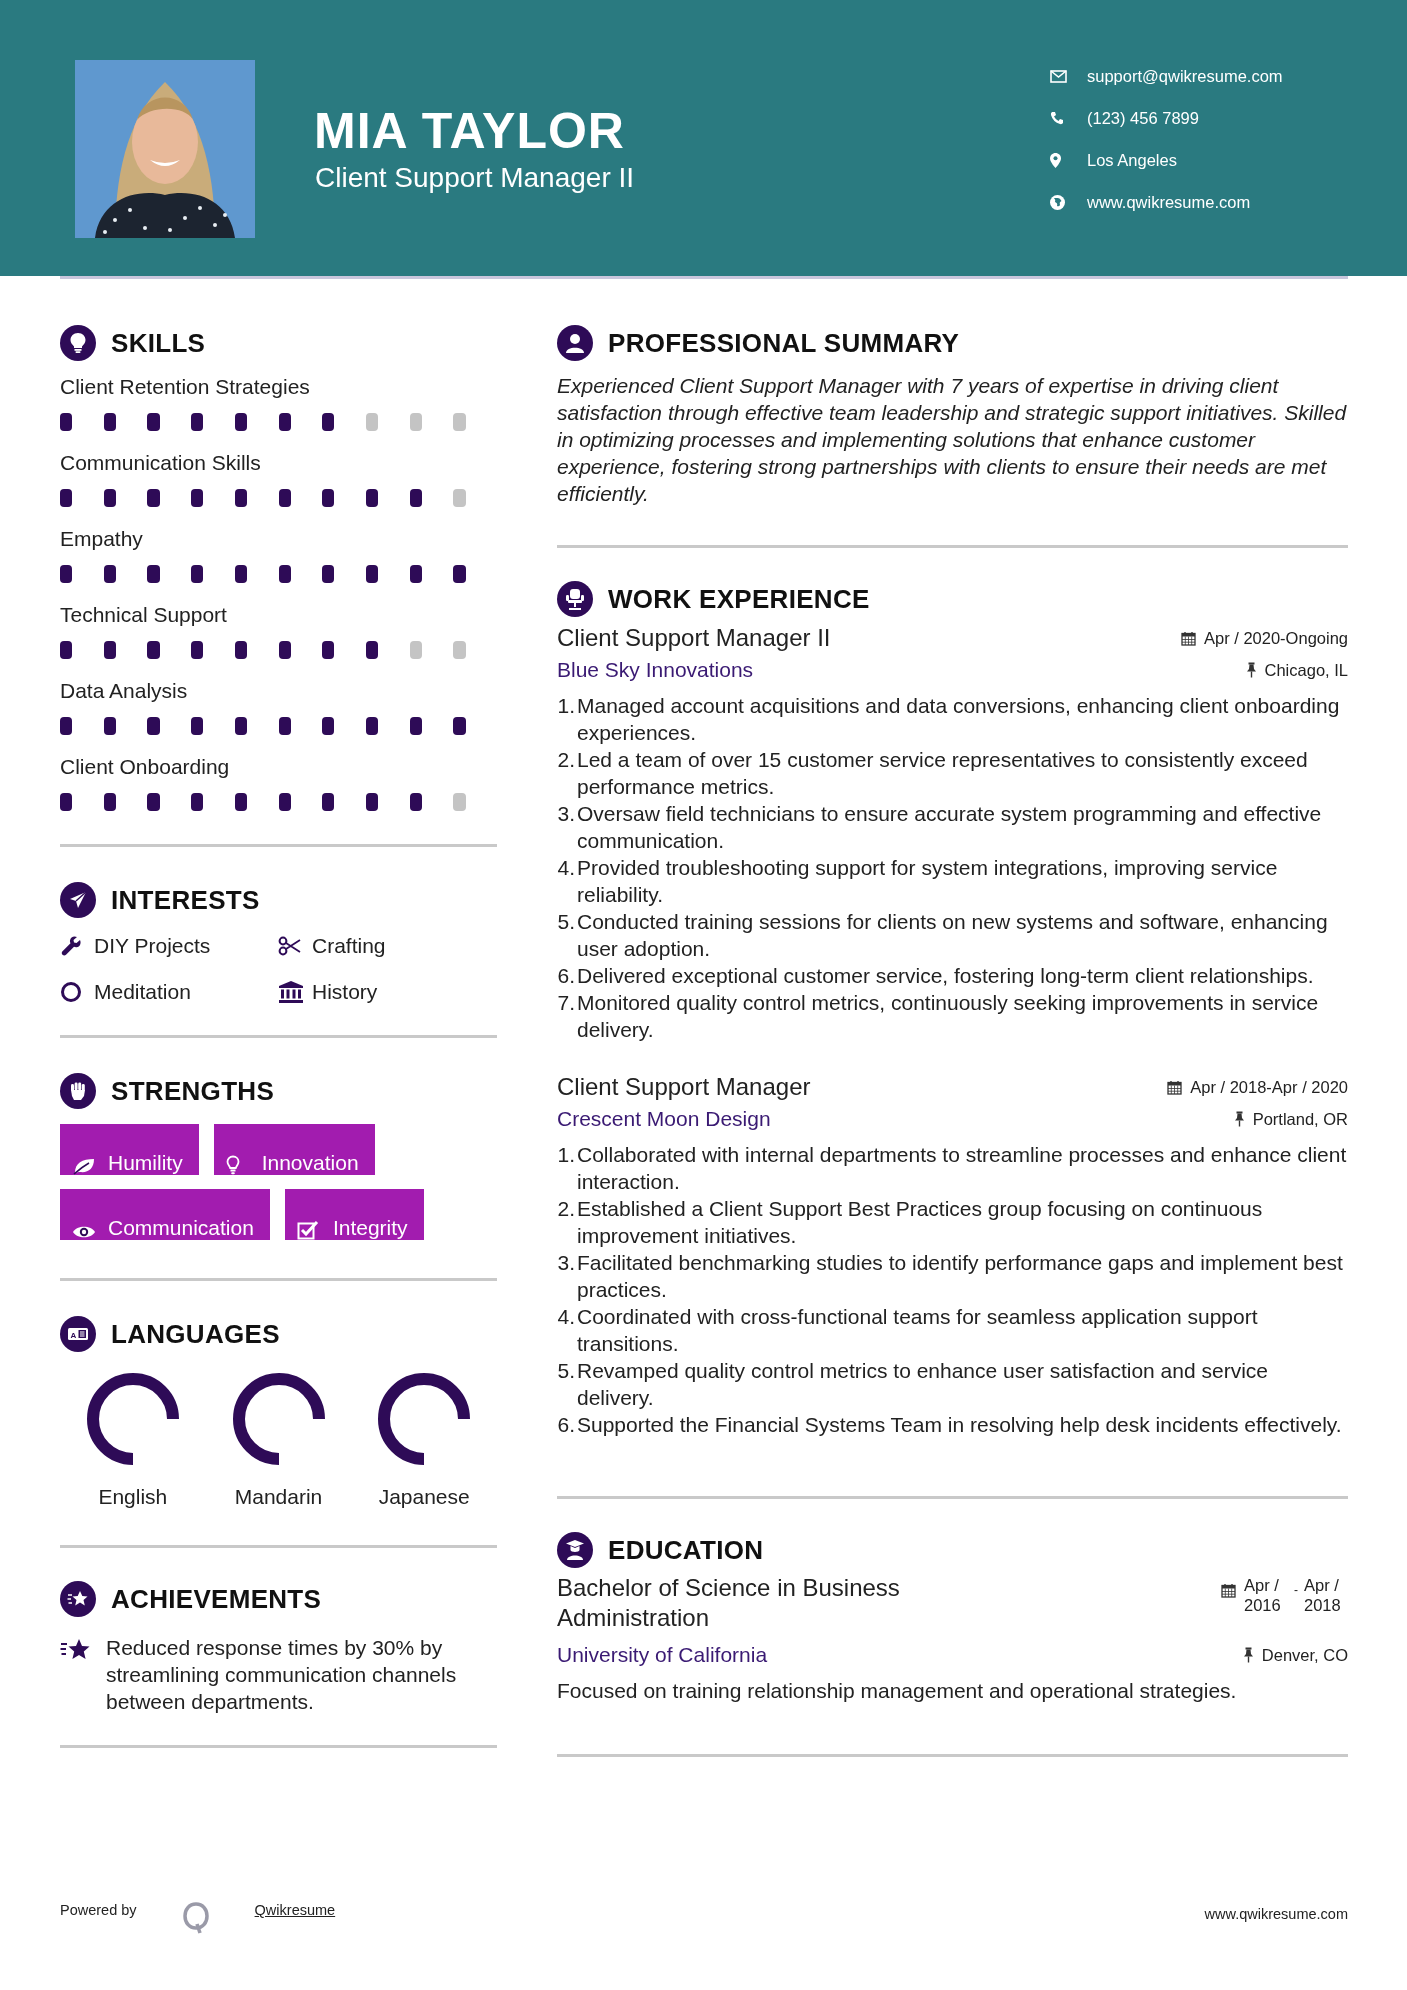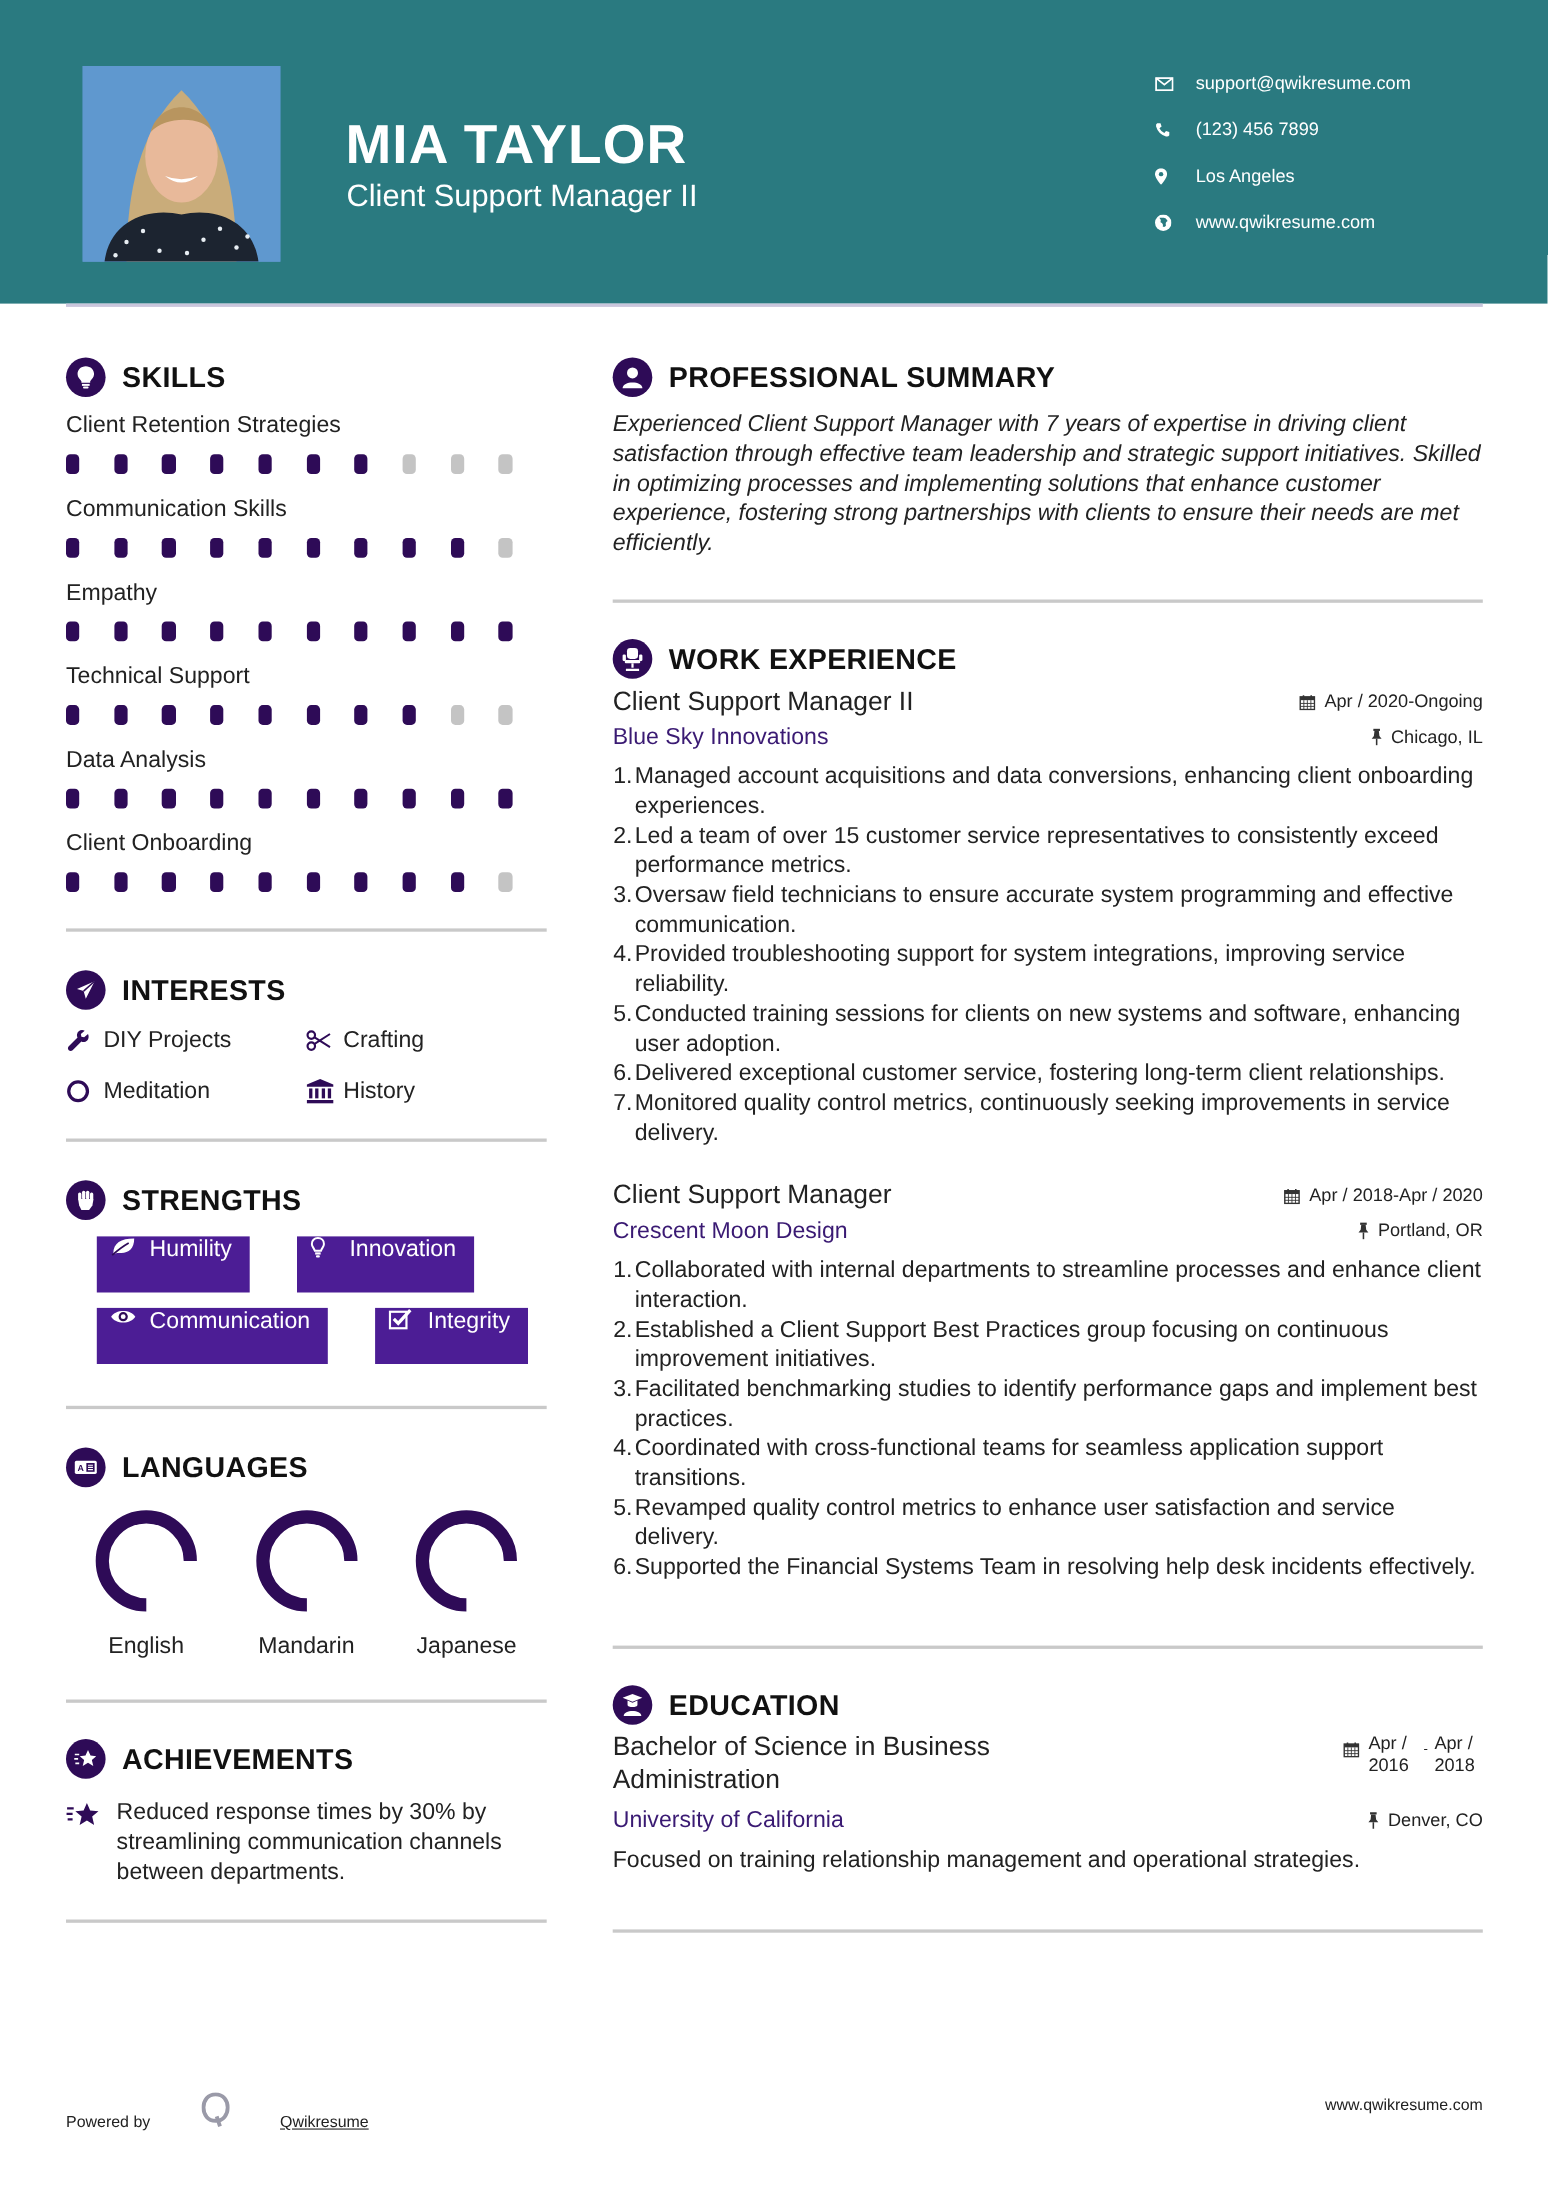--- a/index.html
+++ b/index.html
@@ -33,21 +33,21 @@
   .dot { width: 15px; height: 18px; border-radius: 4px; margin-right: 31.5px; background: #2e0b57; }
   .dot.off { background: #c4c4c4; }
 
   
   .interests { display: grid; grid-template-columns: 218px 218px; row-gap: 8px; margin-top: 4px; }
   .interest { display: flex; align-items: center; font-size: 21px; height: 38px; }
   .interest .ic { width: 34px; display: inline-flex; align-items: center; }
 
   
   .strengths { display: flex; flex-wrap: wrap; gap: 14px 15px; margin-top: 10px; }
-  .chip { background: #4c1d95; color: #fff; font-size: 21px; height: 51px; padding: 0 16px 0 12px; display: inline-flex; align-items: flex-start; margin-left: 28px; }
+  .chip { background: #a21caf; color: #fff; font-size: 21px; height: 51px; padding: 0 16px 0 12px; display: inline-flex; align-items: flex-end; }
   .chip .ic { width: 36px; display: inline-flex; align-items: center; }
 
   
   .langs { display: flex; margin-top: 14px; }
   .lang { width: 146px; display: flex; flex-direction: column; align-items: center; }
   .lang-label { font-size: 21px; margin-top: 18px; }
 
   
   .ach { display: flex; margin-top: 6px; }
   .ach .ic { width: 46px; flex: none; padding-top: 4px; }
@@ -58,21 +58,21 @@
   .job-row { display: flex; justify-content: space-between; align-items: center; }
   .job-title { font-size: 24px; color: #222; }
   .company { font-size: 21px; color: #3a1a73; }
   .meta { font-size: 16.5px; color: #222; display: inline-flex; align-items: center; }
   .meta .ic { margin-right: 8px; display: inline-flex; }
   ol.bullets { list-style: none; margin-top: 10px; }
   ol.bullets li { display: flex; font-size: 21px; line-height: 27px; color: #222; }
   ol.bullets li .num { width: 18px; flex: none; text-align: right; margin-right: 2px; }
 
   
-  .footer-left { position: absolute; left: 60px; top: 1902px; display: flex; align-items: flex-end; font-size: 14.5px; color: #222; gap: 32px; }
+  .footer-left { position: absolute; left: 60px; top: 1902px; display: flex; align-items: flex-start; font-size: 14.5px; color: #222; gap: 32px; }
   .footer-right { position: absolute; right: 59px; top: 1906px; font-size: 14.5px; color: #222; }
   .qlogo { margin: 0 14px; }
   .qlink { text-decoration: underline; color: #222; }
 </style>
 </head>
 <body>
 
 <div class="header">
   <div class="photo" title="Portrait of Mia Taylor">
     <svg width="180" height="178" viewBox="0 0 180 178">

